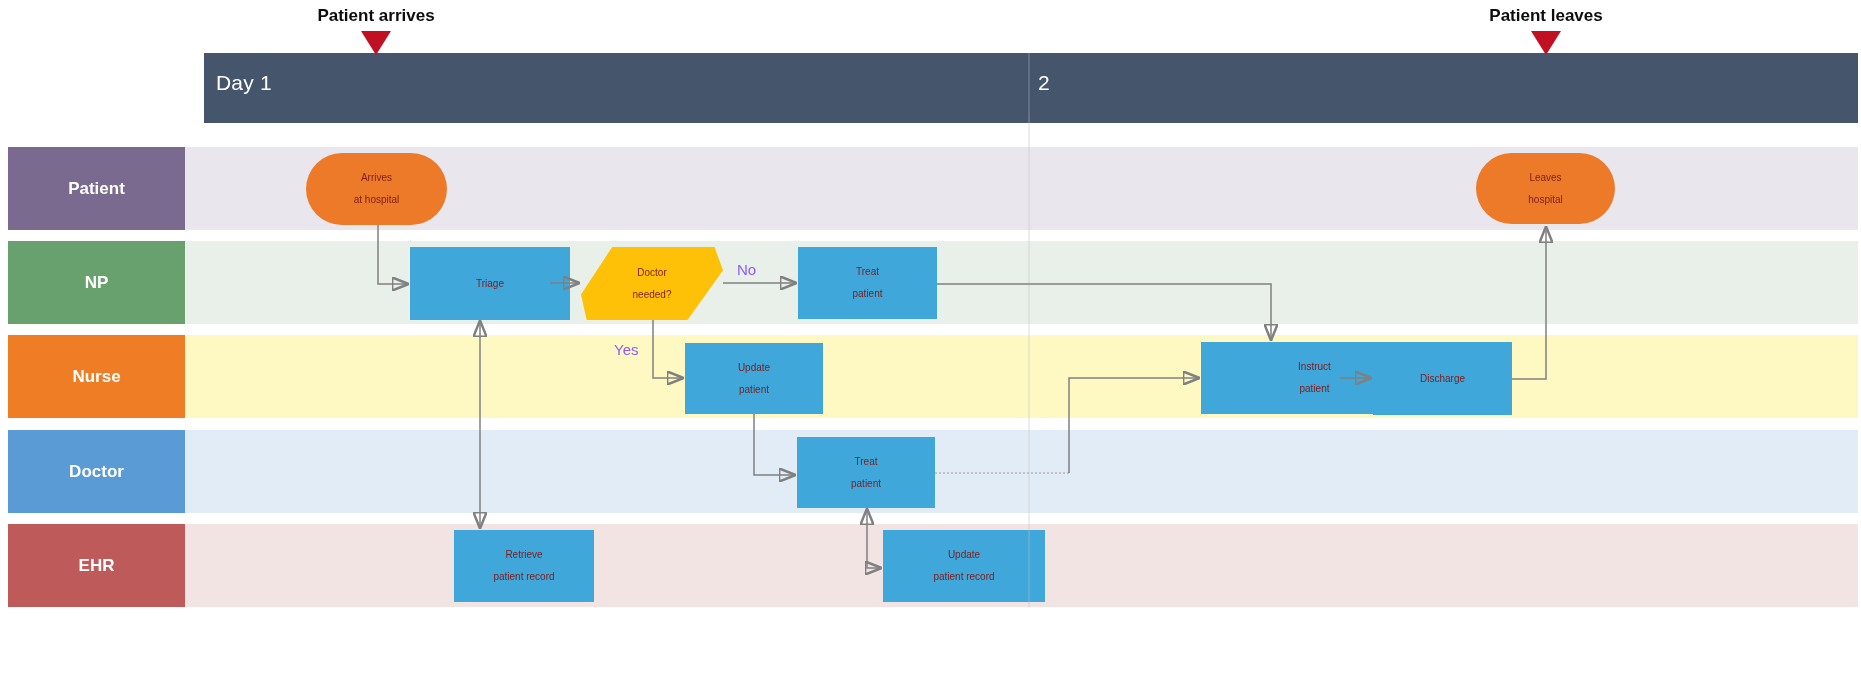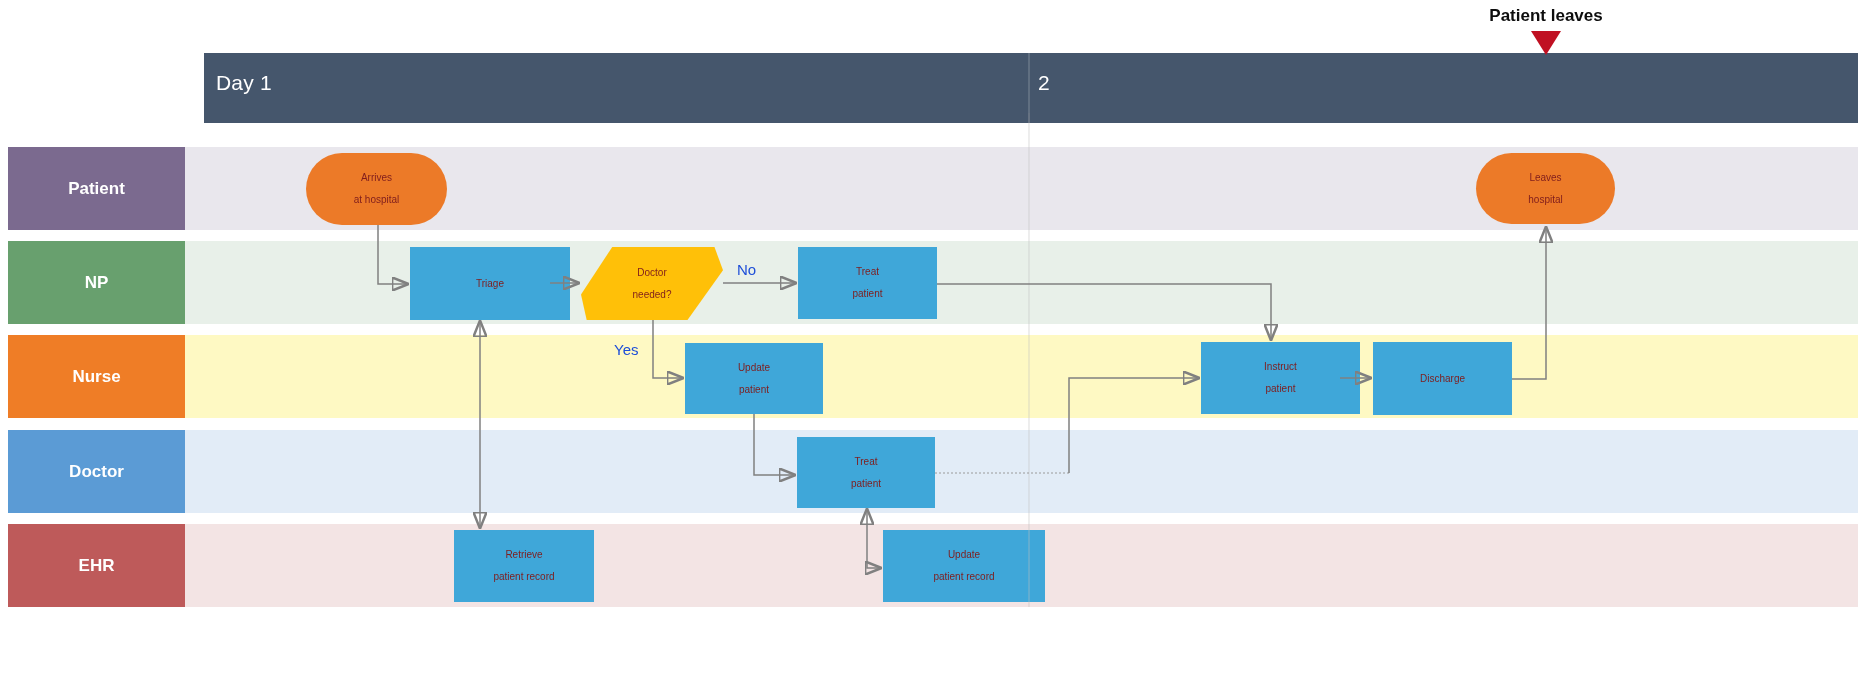--- a/index.html
+++ b/index.html
@@ -20,38 +20,42 @@
   
   .lane{position:absolute;left:8px;width:1850px;height:83px;z-index:1;}
   .lane-label{position:absolute;left:0;top:0;width:177px;height:83px;display:flex;align-items:center;justify-content:center;color:#ffffff;font-size:17px;font-weight:bold;}
 
   
   .shape{position:absolute;z-index:4;display:flex;flex-direction:column;align-items:center;justify-content:center;color:#7f1d1d;font-size:10px;line-height:22px;text-align:center;}
   .proc{background:#3FA7D9;}
   .startend{background:#EC7A28;border-radius:36px;}
   .decision{background:#FFC008;clip-path:polygon(22% 0%,94% 0%,100% 32%,75% 100%,4% 100%,0% 65%);}
 
-  .edge-label{position:absolute;z-index:5;font-size:15px;color:#1d4ed8;}
+  .edge-label{position:absolute;z-index:5;font-size:15px;color:#8b5cf6;}
 
   svg.connectors{position:absolute;left:0;top:0;z-index:5;pointer-events:none;}
   svg.connectors path{fill:none;stroke:#808080;stroke-width:1.5;}
   svg.connectors path.dashed{stroke:#9a9a9a;stroke-width:1;stroke-dasharray:2,2;}
   svg.connectors line.div-bar{stroke:rgba(255,255,255,0.30);stroke-width:1;}
   svg.connectors line.div-body{stroke:#BFBFBF;stroke-width:1;opacity:.55;}
 </style>
 </head>
 <body>
 
 <div class="canvas">
 
   <div class="timeline-bar">
     <div class="day-label day1">Day 1</div>
     <div class="day-label day2">2</div>
   </div>
 
+  <div class="milestone" style="left:376px;">
+    <div class="mlabel">Patient arrives</div>
+    <div class="tri"></div>
+  </div>
   <div class="milestone" style="left:1546px;">
     <div class="mlabel">Patient leaves</div>
     <div class="tri"></div>
   </div>
 
   <div class="lane" style="top:147px;background:#E9E7ED;">
     <div class="lane-label" style="background:#7B6A8F;">Patient</div>
   </div>
   <div class="lane" style="top:241px;background:#E8F0E9;text-align:center;">
     <div class="lane-label" style="background:#68A06E;">NP</div>
@@ -114,21 +118,21 @@
   <div class="shape proc" style="left:685px;top:343px;width:138px;height:71px;">
     <div>Update</div>
     <div>patient</div>
   </div>
 
   <div class="shape proc" style="left:797px;top:437px;width:138px;height:71px;">
     <div>Treat</div>
     <div>patient</div>
   </div>
 
-  <div class="shape proc" style="left:1201px;top:342px;width:159px;height:72px;">
+  <div class="shape proc" style="left:1201px;top:342px;width:131px;height:72px;padding-left:48px;">
     <div>Instruct</div>
     <div>patient</div>
   </div>
 
   <div class="shape proc" style="left:1373px;top:342px;width:139px;height:73px;">
     <div>Discharge</div>
   </div>
 
   <div class="shape proc" style="left:410px;top:530px;width:140px;height:72px;margin-left:44px;">
     <div>Retrieve</div>

